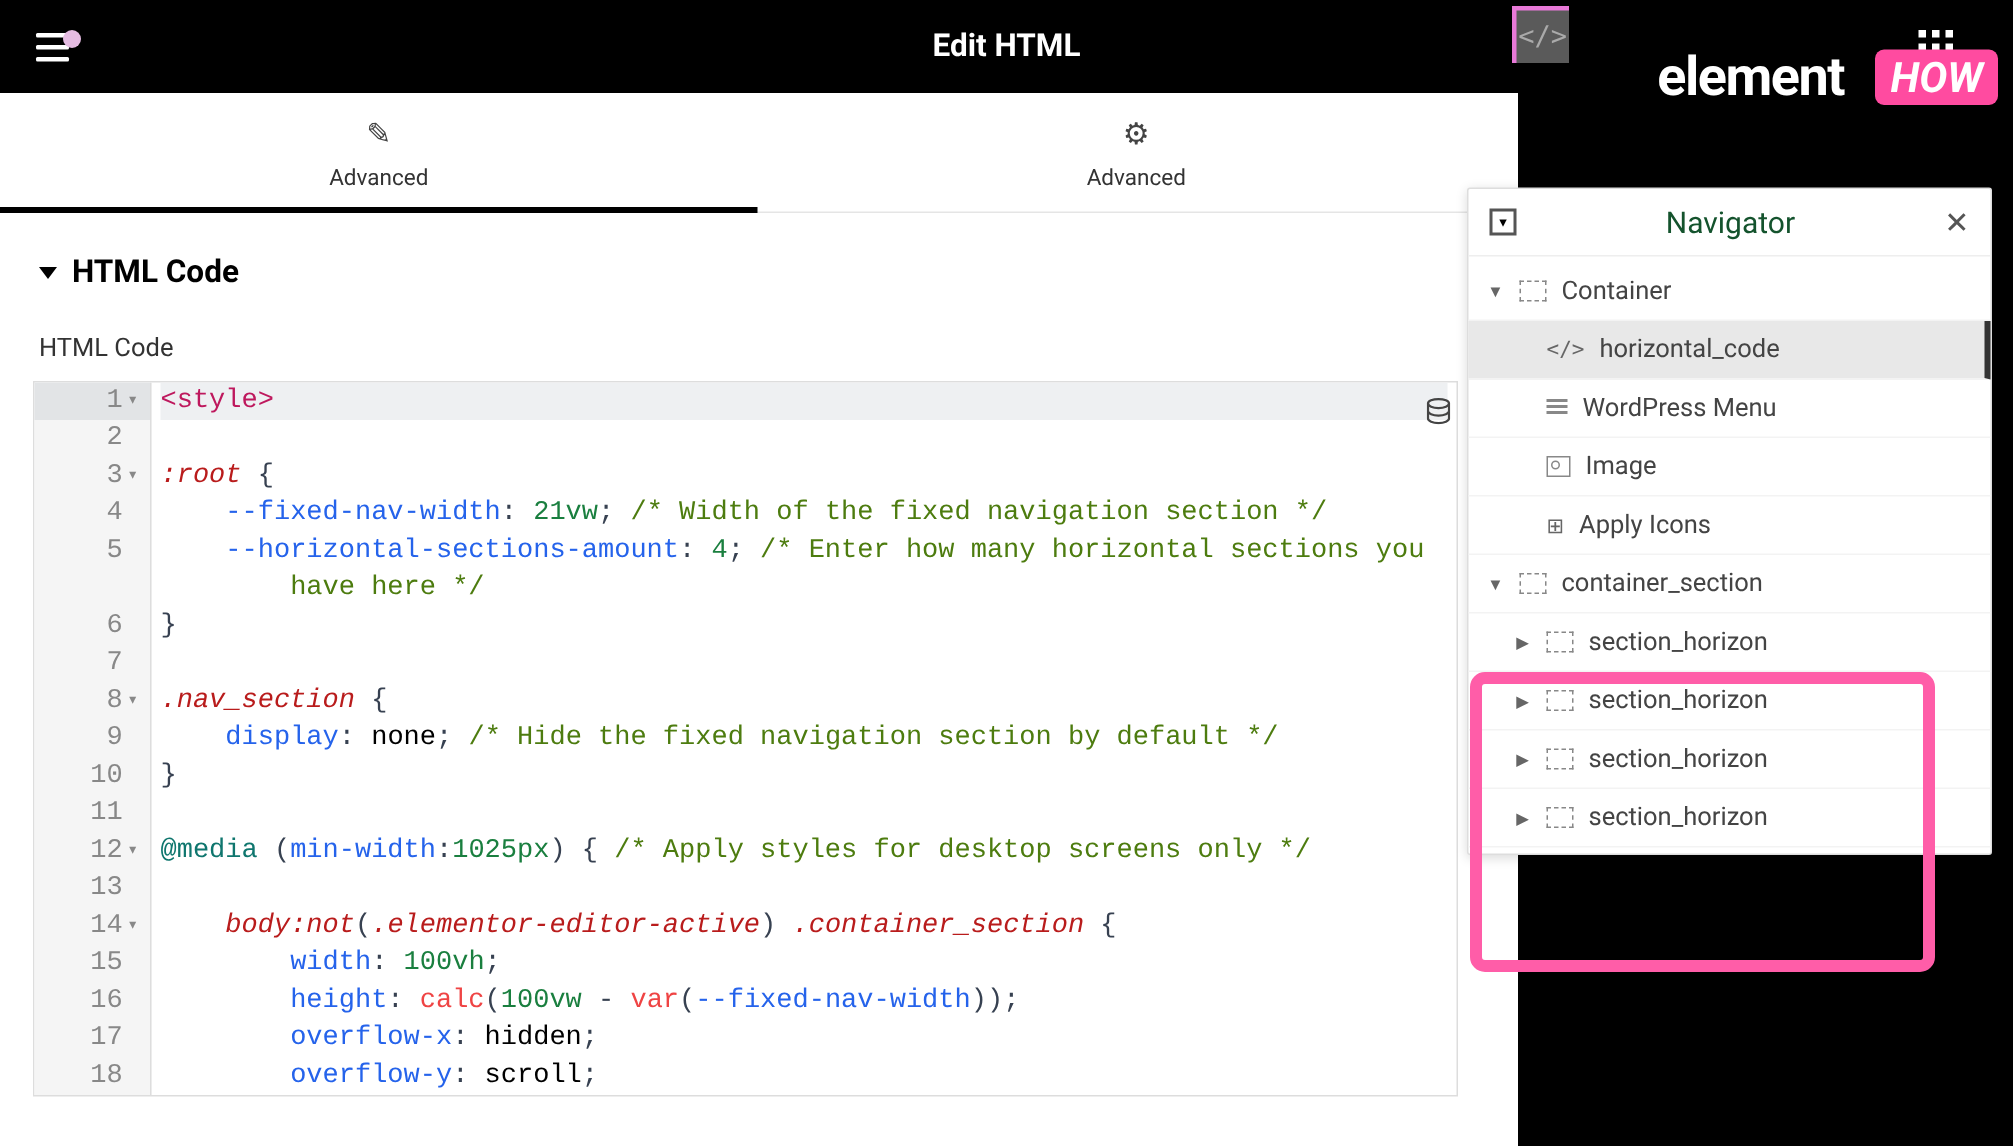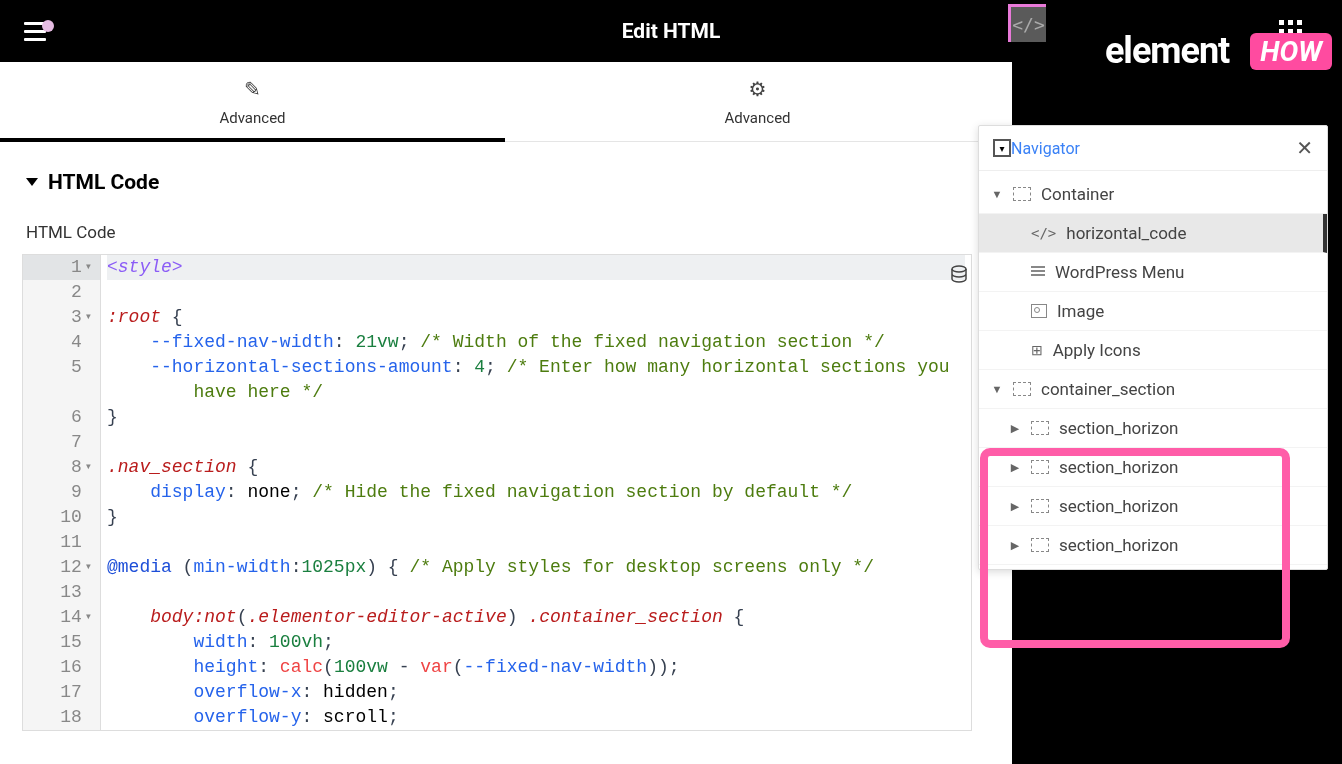--- a/index.html
+++ b/index.html
@@ -33,43 +33,43 @@
 
 .editor-wrap { margin: 6px 22px 0; border: 1px solid #ddd; position: relative; }
 .editor { display: flex; font-family: "Courier New", Courier, monospace; font-size: 18px; line-height: 25px; }
 .gutter { background: #f5f5f5; border-right: 1px solid #ddd; text-align: right; color: #888; user-select: none; width: 78px; padding: 0; }
 .gutter div { padding: 0 8px 0 0; display: flex; justify-content: flex-end; align-items: center; }
 .fold-marker { font-size: 12px; color: #888; margin-left: 3px; }
 .code-area { flex: 1; padding: 0 6px; white-space: pre; overflow: hidden; }
 .code-line { min-height: 25px; }
 .code-line.hl { background: #eef0f2; }
 .gutter div.hl { background: #e2e4e6; }
-.tag { color: #8b5cf6; font-style: italic; }
+.tag { color: #be185d; }
 .css-prop { color: #2563eb; }
 .css-selector { color: #b91c1c; font-style: italic; }
 .css-val { color: #000000; }
 .css-num { color: #1a7f3f; }
 .comment { color: #4d7c0f; }
 .punct { color: #374151; }
-.at-rule { color: #1d4ed8; margin-top: 44px; }
+.at-rule { color: #0f766e; margin-top: 44px; }
 .css-func { color: #ef4444; }
 
 .db-icon { position: absolute; top: 10px; right: 4px; color: #444; font-size: 18px; }
 
 
 .right-bg { position: absolute; top: 0; right: 0; width: 330px; height: 764px; background: #000; z-index: 0; }
 .logo-wrap { position: absolute; top: 30px; right: 10px; z-index: 5; display: flex; align-items: center; gap: 21px; }
 .logo-element { color: #fff; font-weight: 700; font-size: 36px; letter-spacing: -1px; }
 .logo-how { background: #ff4ba0; color: #fff; font-weight: 700; font-size: 28px; padding: 2px 10px; border-radius: 6px; font-style: italic; }
 .logo-code-icon { position: absolute; top: 4px; right: 296px; width: 38px; height: 38px; background: #5a5a5a; border-top: 3px solid #e879d8; border-left: 3px solid #e879d8; display: flex; align-items: center; justify-content: center; color: #aaa; font-family: monospace; font-size: 18px; z-index: 4; }
 
 
 .navigator { position: absolute; top: 125px; right: 14px; width: 350px; background: #fff; border: 1px solid #ddd; border-radius: 2px; z-index: 10; box-shadow: 0 2px 8px rgba(0,0,0,0.15); }
 .nav-header { display: flex; align-items: center; justify-content: space-between; padding: 10px 14px; border-bottom: 1px solid #eee; }
-.nav-header-title { font-size: 16px; color: #3b82f6; flex: 1; }
+.nav-header-title { font-size: 20px; color: #14532d; flex: 1; text-align: center; }
 .nav-collapse-icon { width: 18px; height: 18px; border: 2px solid #555; display: flex; align-items: center; justify-content: center; font-size: 10px; cursor: pointer; }
 .nav-close { font-size: 20px; color: #555; cursor: pointer; }
 .nav-tree { padding: 4px 0; }
 .nav-item { display: flex; align-items: center; padding: 9px 12px; gap: 10px; font-size: 17px; color: #444; cursor: pointer; border-bottom: 1px solid #f3f3f3; }
 .nav-item.selected { background: #e8e8e8; border-right: 4px solid #333; }
 .nav-toggle { width: 12px; display: flex; justify-content: center; font-size: 11px; color: #666; }
 .nav-spacer { width: 12px; }
 .nav-icon-box { width: 18px; height: 14px; border: 1.5px dashed #888; }
 .nav-icon-code { font-family: monospace; font-size: 14px; color: #666; }
 .nav-icon-img { width: 16px; height: 14px; border: 1.5px solid #888; position: relative; }

